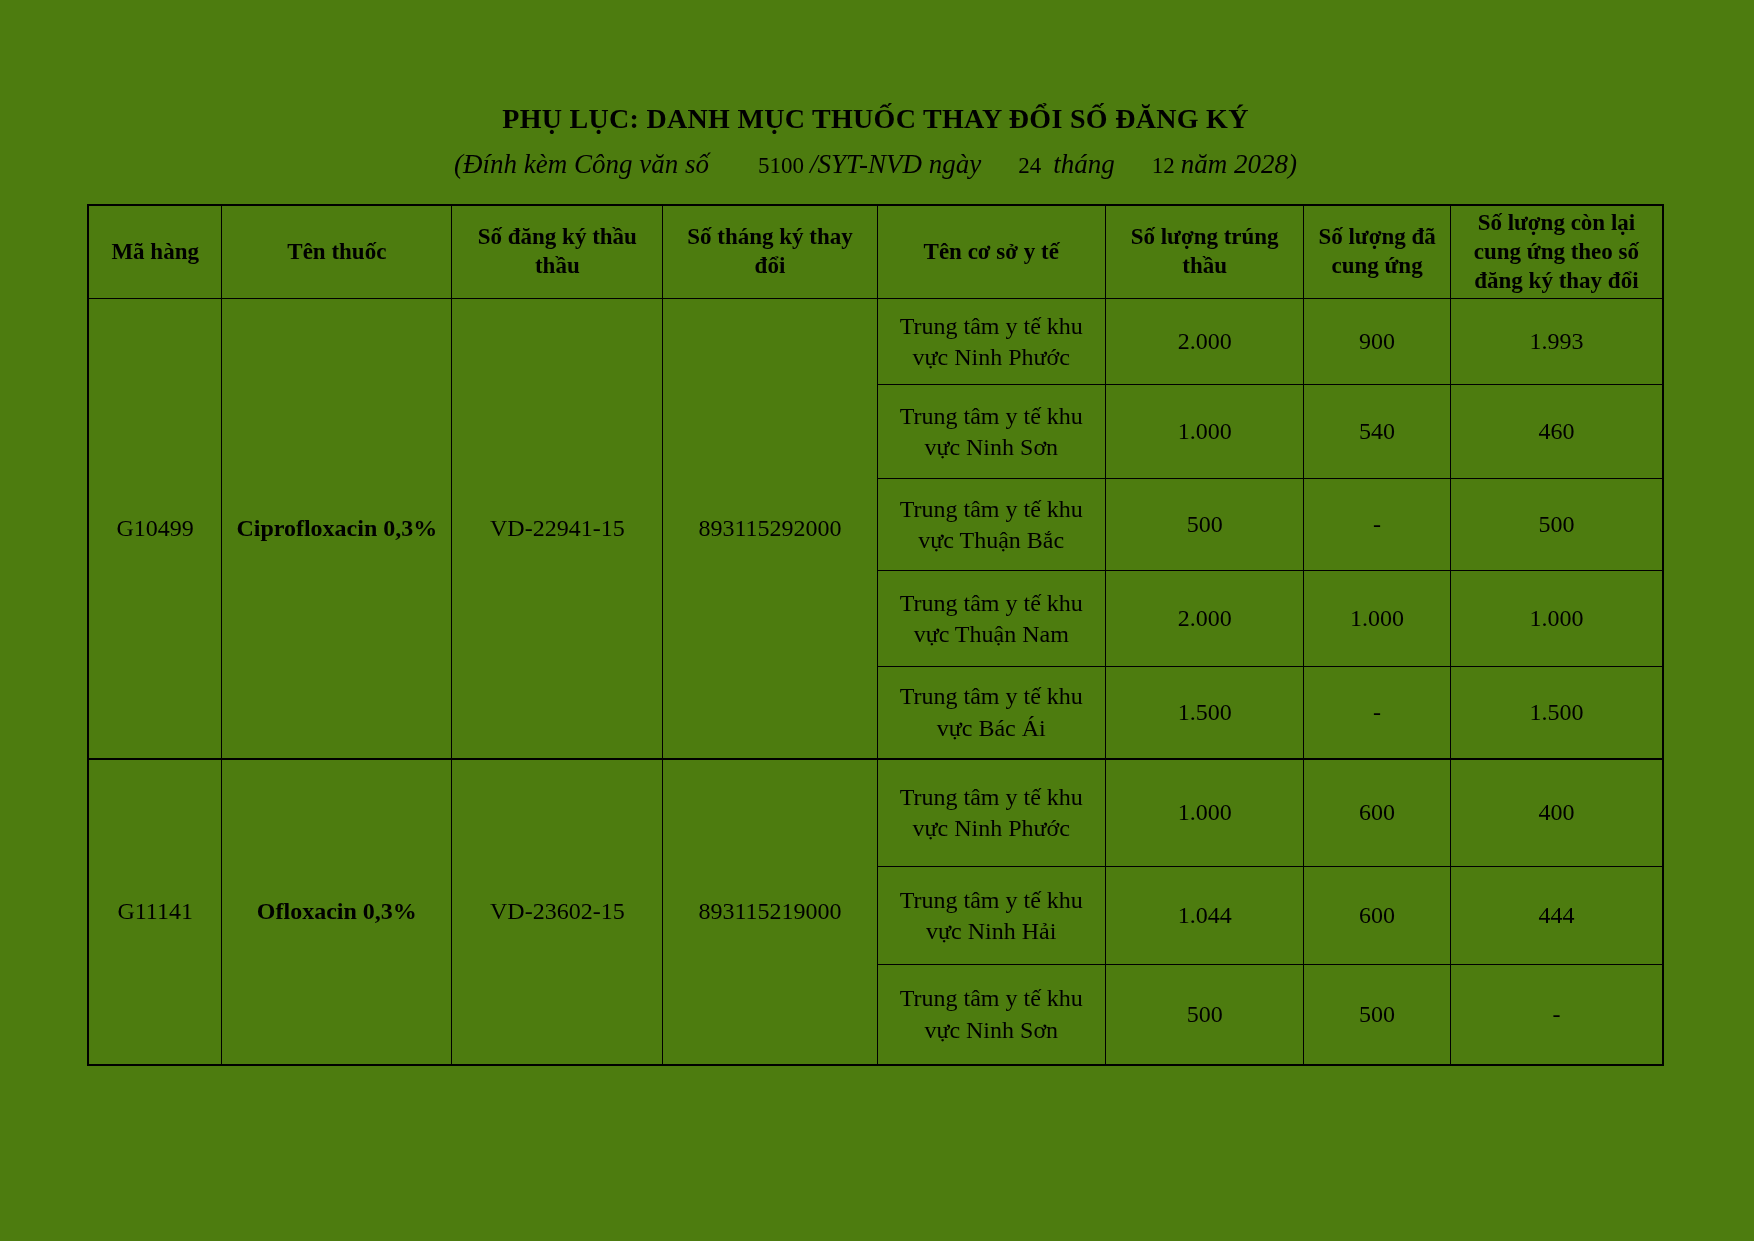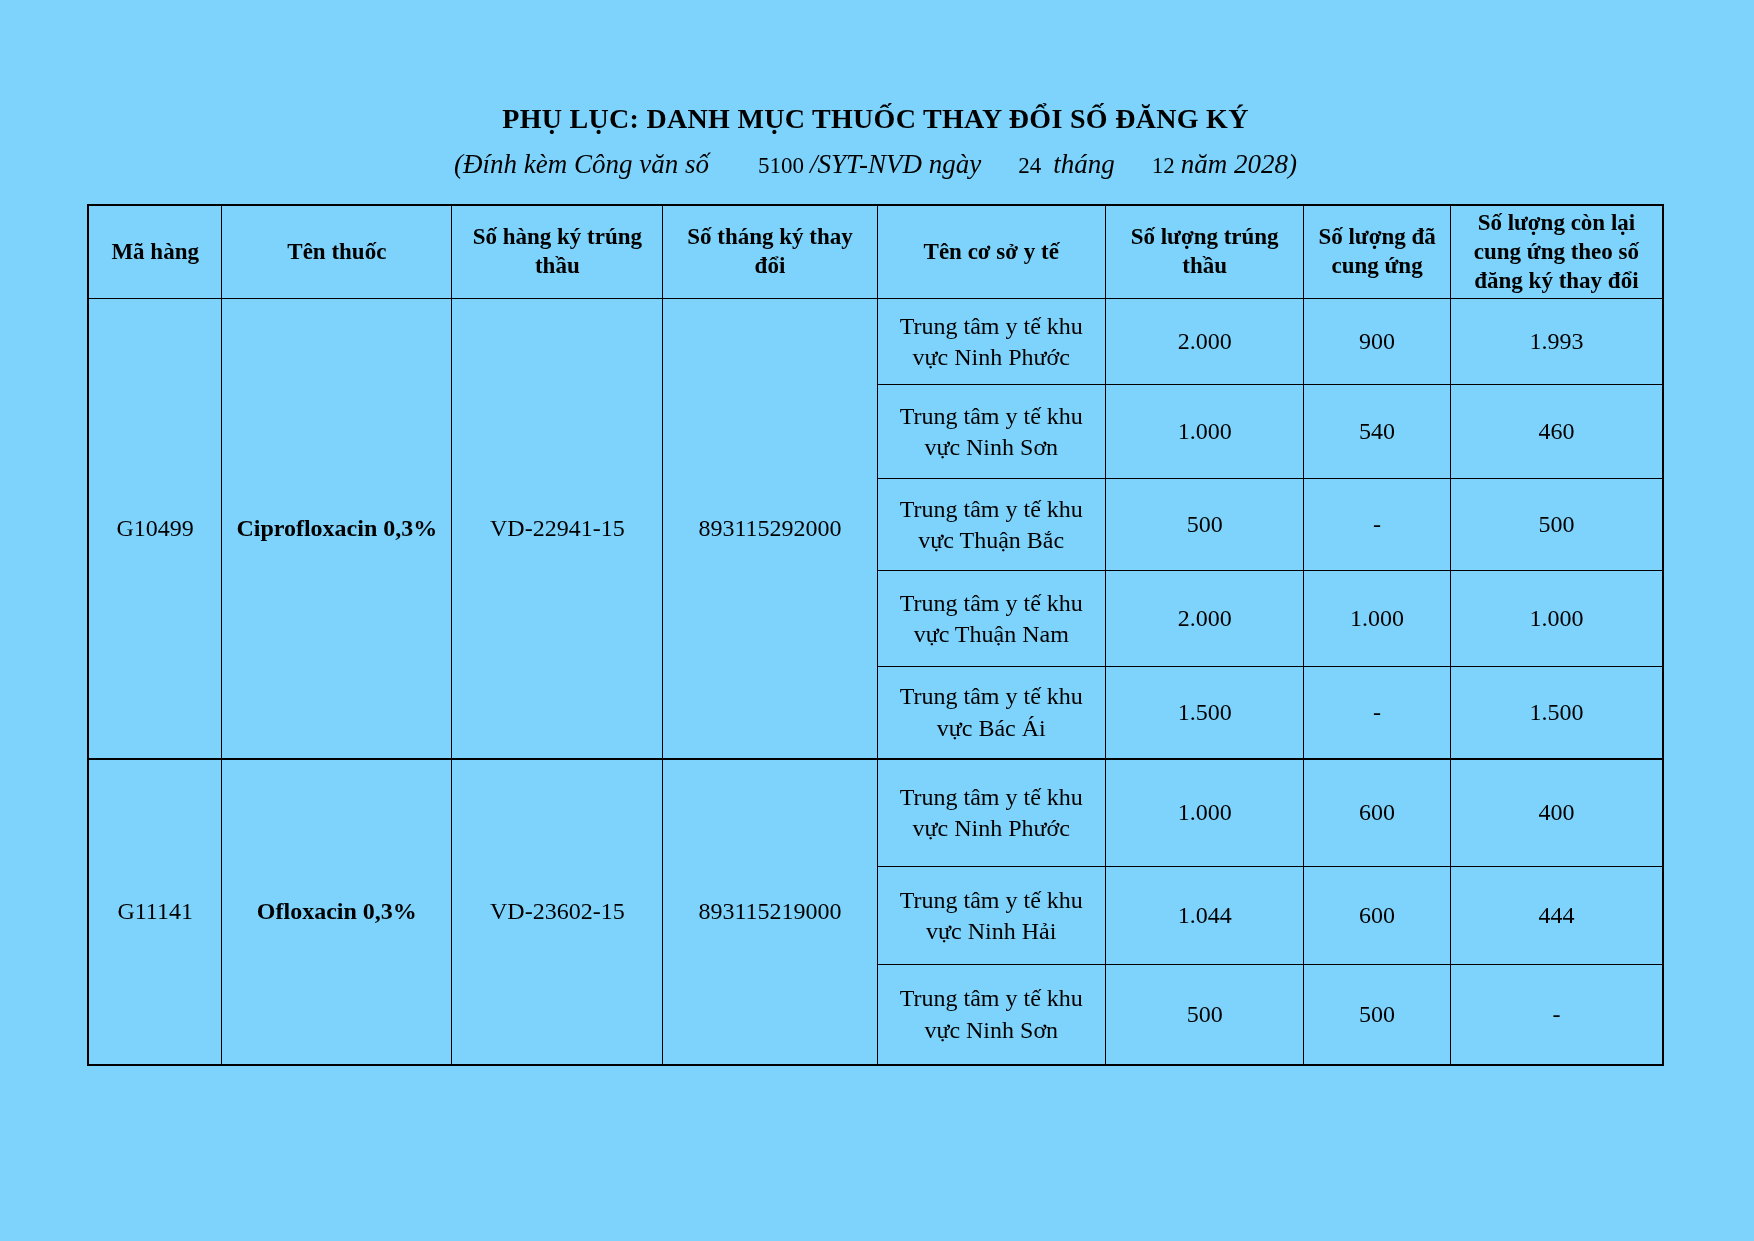--- a/index.html
+++ b/index.html
@@ -4,21 +4,21 @@
 <style>
   html, body {
     margin: 0;
     padding: 0;
     background: #ffffff;
   }
   .page {
     position: relative;
     width: 1754px;
     height: 1241px;
-    background: #7dd3fc;
+    background: #4d7c0f;
     color: #000000;
     font-family: "Liberation Serif", "DejaVu Serif", serif;
     overflow: hidden;
   }
   .content {
     position: absolute;
     left: 87px;
     top: 0;
     width: 1577px;
   }
@@ -88,21 +88,21 @@
         <col style="width:13.6%">
         <col style="width:14.5%">
         <col style="width:12.6%">
         <col style="width:9.3%">
         <col style="width:13.5%">
       </colgroup>
       <thead>
         <tr style="height:92px">
           <th>Mã hàng</th>
           <th>Tên thuốc</th>
-          <th>Số hàng ký trúng thầu</th>
+          <th>Số đăng ký thầu thầu</th>
           <th>Số tháng ký thay đổi</th>
           <th>Tên cơ sở y tế</th>
           <th>Số lượng trúng thầu</th>
           <th>Số lượng đã cung ứng</th>
           <th>Số lượng còn lại cung ứng theo số đăng ký thay đổi</th>
         </tr>
       </thead>
       <tbody>
 
         <tr style="height:86px">

